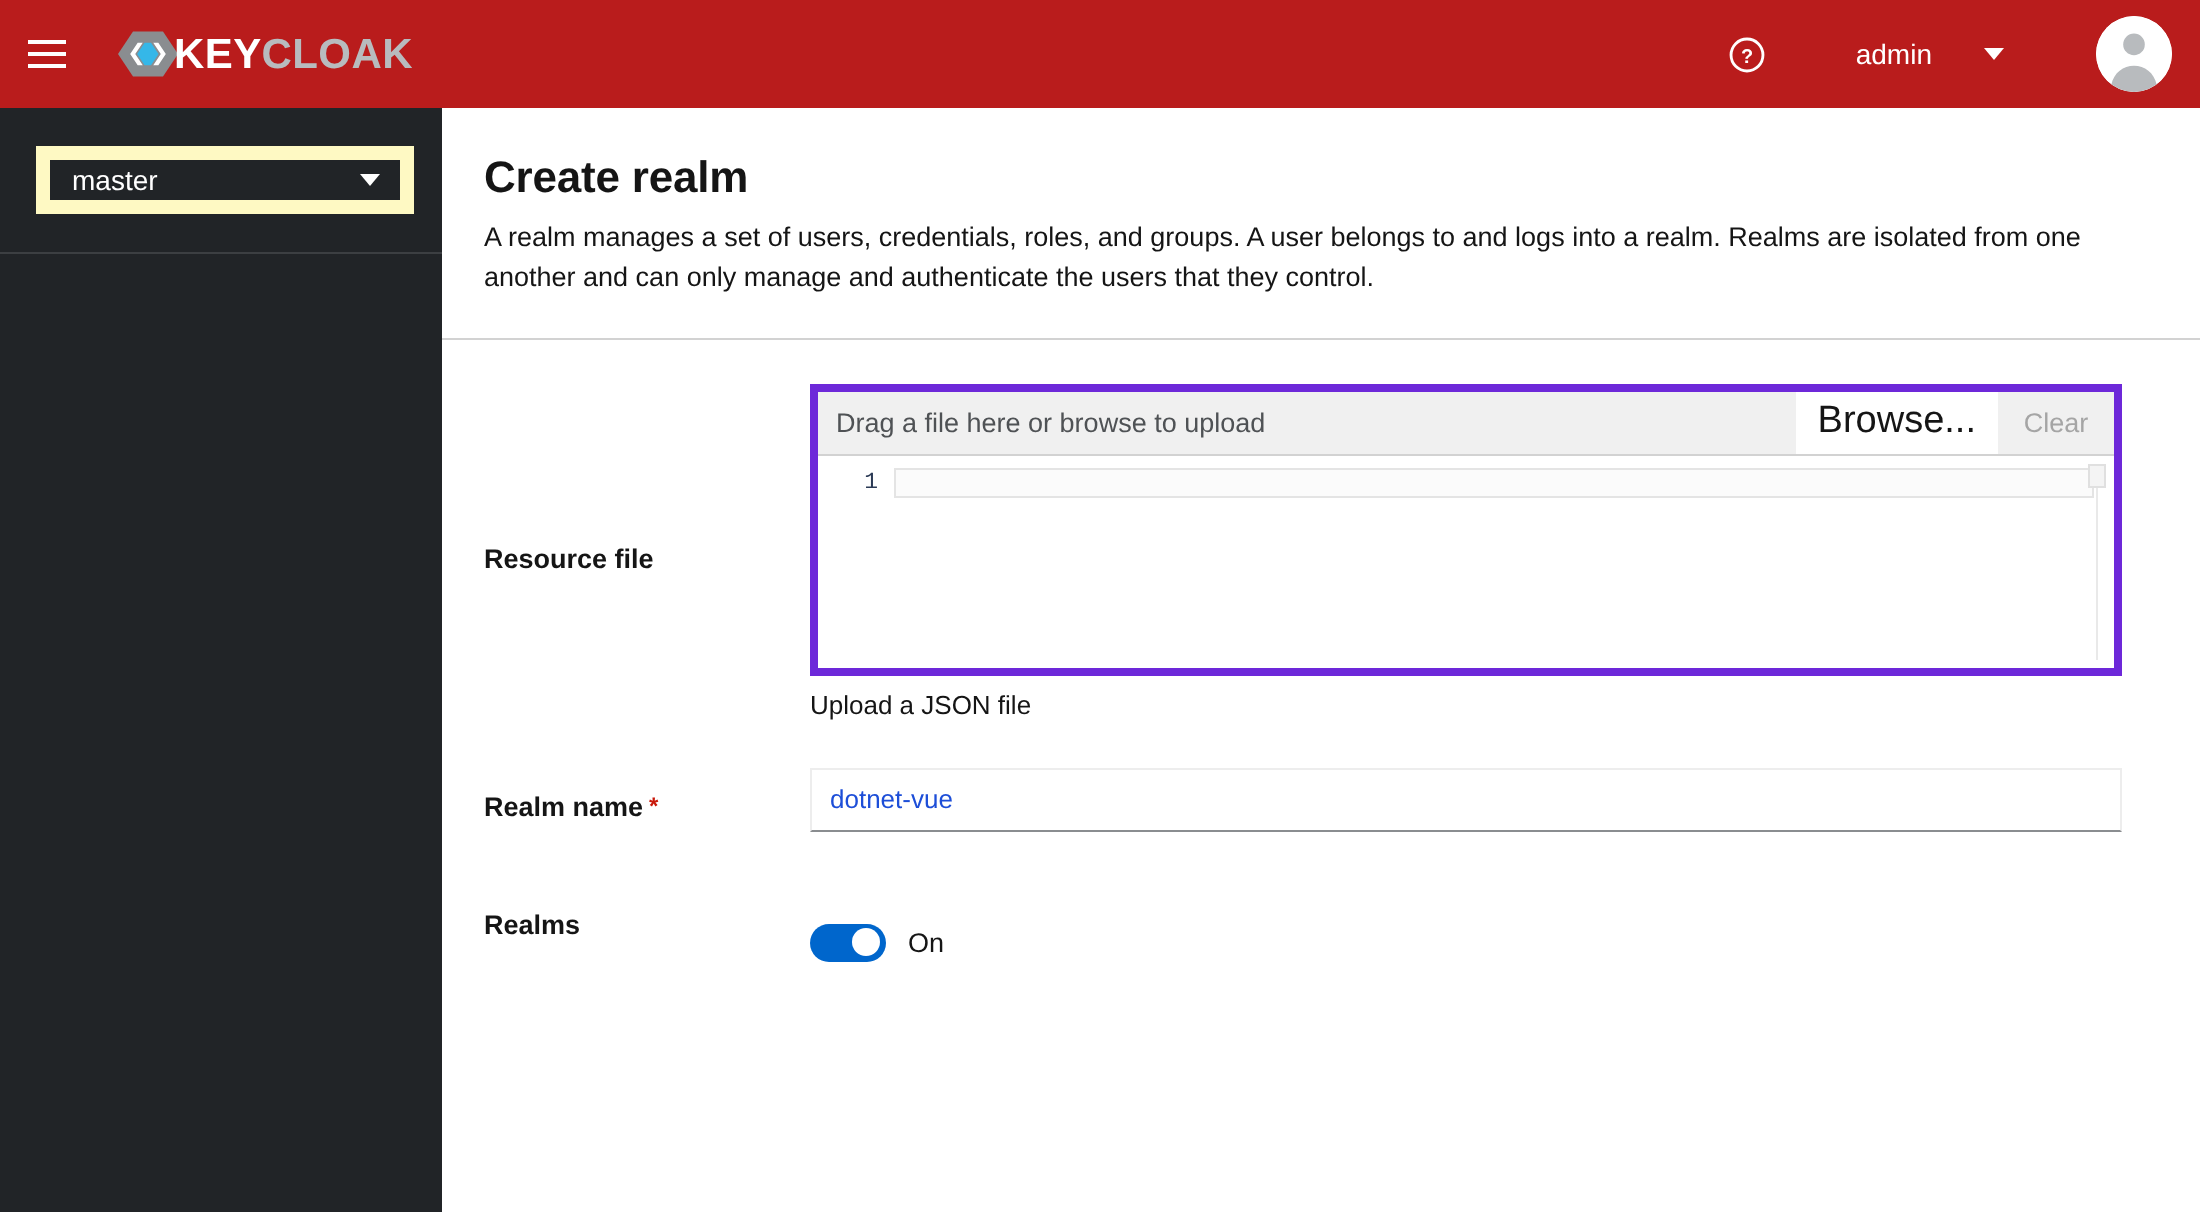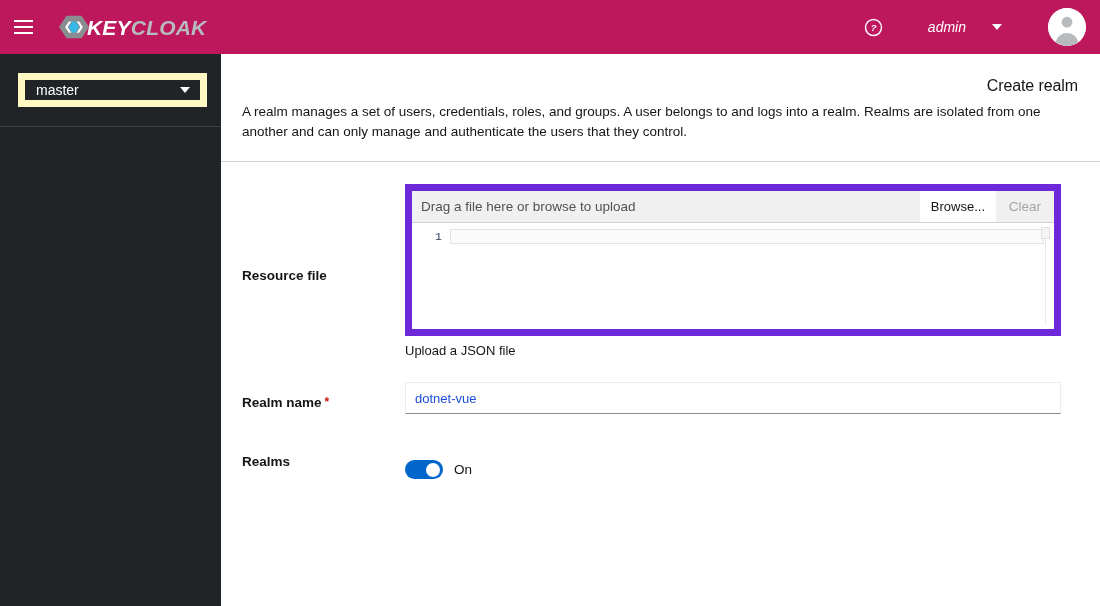--- a/index.html
+++ b/index.html
@@ -18,25 +18,24 @@
     height: 606px;
     background: #ffffff;
   }
 
   
   .masthead {
     position: absolute;
     top: 0; left: 0;
     width: 1100px;
     height: 54px;
-    background: #be185d;
+    background: #b91c1c;
     display: flex;
     align-items: center;
     z-index: 20;
-    font-style: italic;
   }
 
   .hamburger {
     width: 46px;
     height: 54px;
     display: flex;
     flex-direction: column;
     align-items: center;
     justify-content: center;
     gap: 4px;
@@ -160,27 +159,26 @@
     width: 879px;
     height: 552px;
     background: #ffffff;
     overflow: hidden;
   }
 
   .page-header {
     padding: 22px 22px 0 21px;
   }
   .page-title {
-    font-size: 16px;
-    font-weight: normal;
+    font-size: 22px;
+    font-weight: bold;
     color: #151515;
     line-height: 1.2;
     margin-bottom: 7px;
     letter-spacing: -0.1px;
-    text-align: right;
   }
   .page-desc {
     font-size: 13.5px;
     color: #151515;
     line-height: 1.45;
     max-width: 830px;
   }
   .header-divider {
     margin-top: 20px;
     height: 1px;
@@ -214,21 +212,21 @@
     position: relative;
     top: 1px;
   }
   .form-control {
     flex: 1;
     max-width: 656px;
   }
 
   
   .fileupload {
-    border: 7px solid #6d28d9;
+    border: 4px solid #6d28d9;
     background: #0f766e;
   }
   .fileupload-top {
     display: flex;
     align-items: stretch;
     height: 32px;
     background: #f0f0f0;
     border-bottom: 1px solid #d2d2d2;
   }
   .fileupload-placeholder {
@@ -240,21 +238,21 @@
     color: #4f5255;
     background: #f0f0f0;
     cursor: text;
   }
   .btn-browse {
     min-width: 73px;
     padding: 0 11px;
     background: #ffffff;
     border: none;
     color: #151515;
-    font-size: 13px;
+    font-size: 19px;
     font-family: "Liberation Sans", sans-serif;
     cursor: pointer;
     display: flex; align-items: center; justify-content: center;
   }
   .btn-clear {
     min-width: 58px;
     padding: 0 7px;
     background: #f0f0f0;
     border: none;
     color: #a5a5a5;

